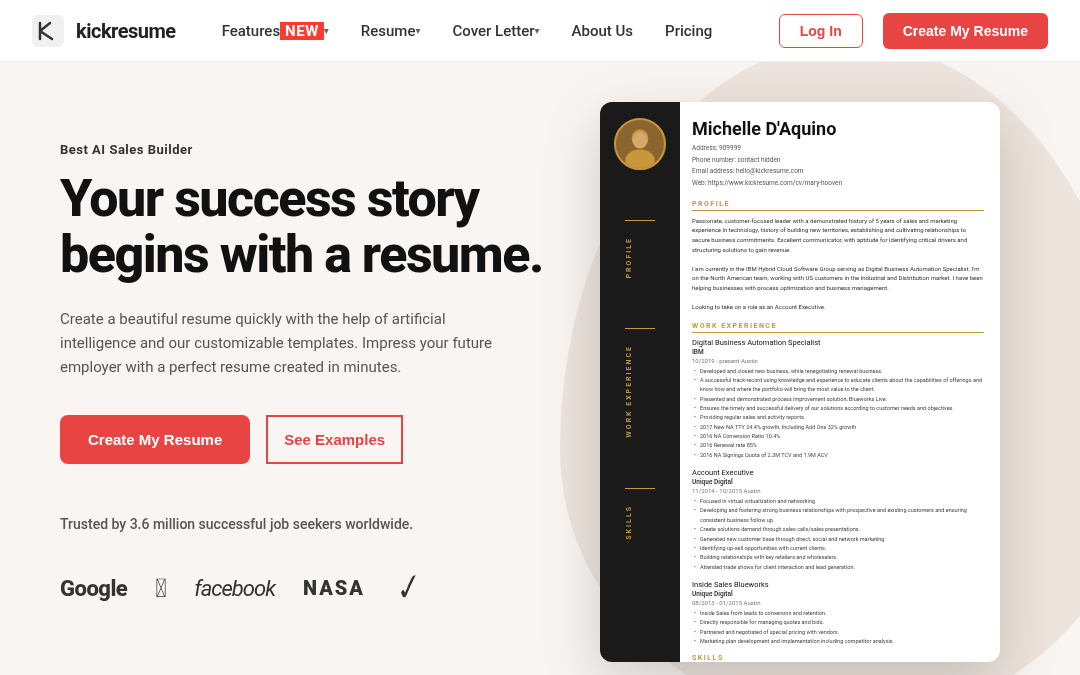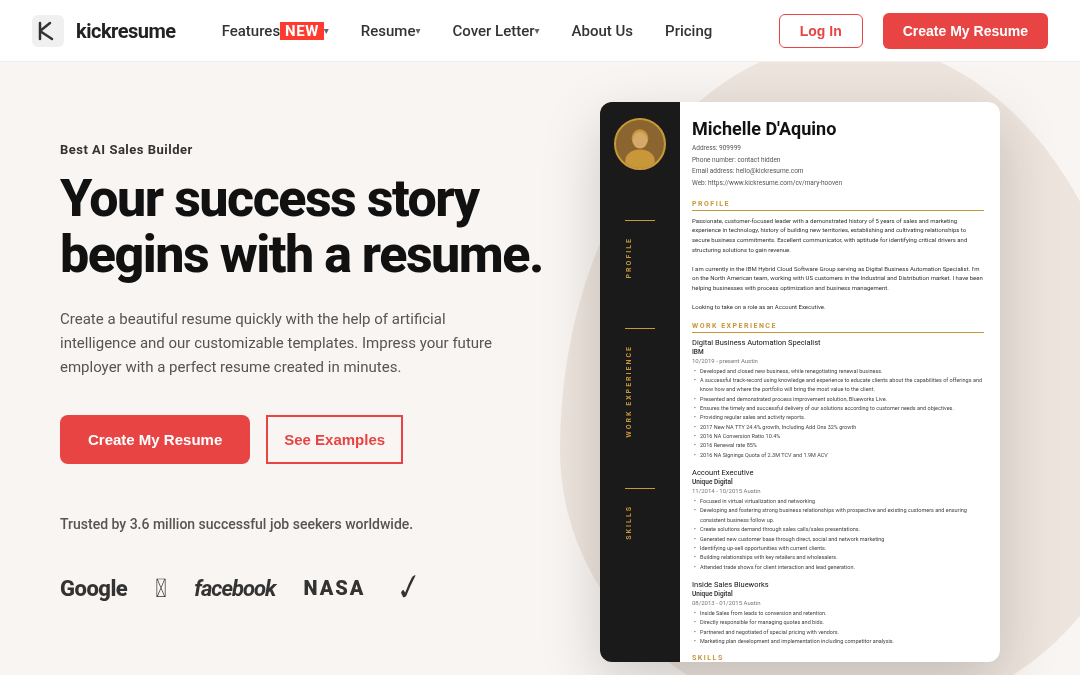--- a/index.html
+++ b/index.html
@@ -175,21 +175,21 @@
       font-weight: 800;
       color: #333;
       letter-spacing: -0.5px;
     }
     .brand-logo.google { color: #333; font-size: 22px; }
     .brand-logo.apple { font-size: 26px; }
     .brand-logo.facebook {
       font-style: italic;
       color: #333;
       font-size: 22px;
-      font-weight: 700;
+      font-weight: 400;
       letter-spacing: -1px;
     }
     .brand-logo.nasa {
       font-weight: 900;
       letter-spacing: 2px;
       font-size: 20px;
     }
     .nike-swoosh {
       font-size: 32px;
       color: #333;

